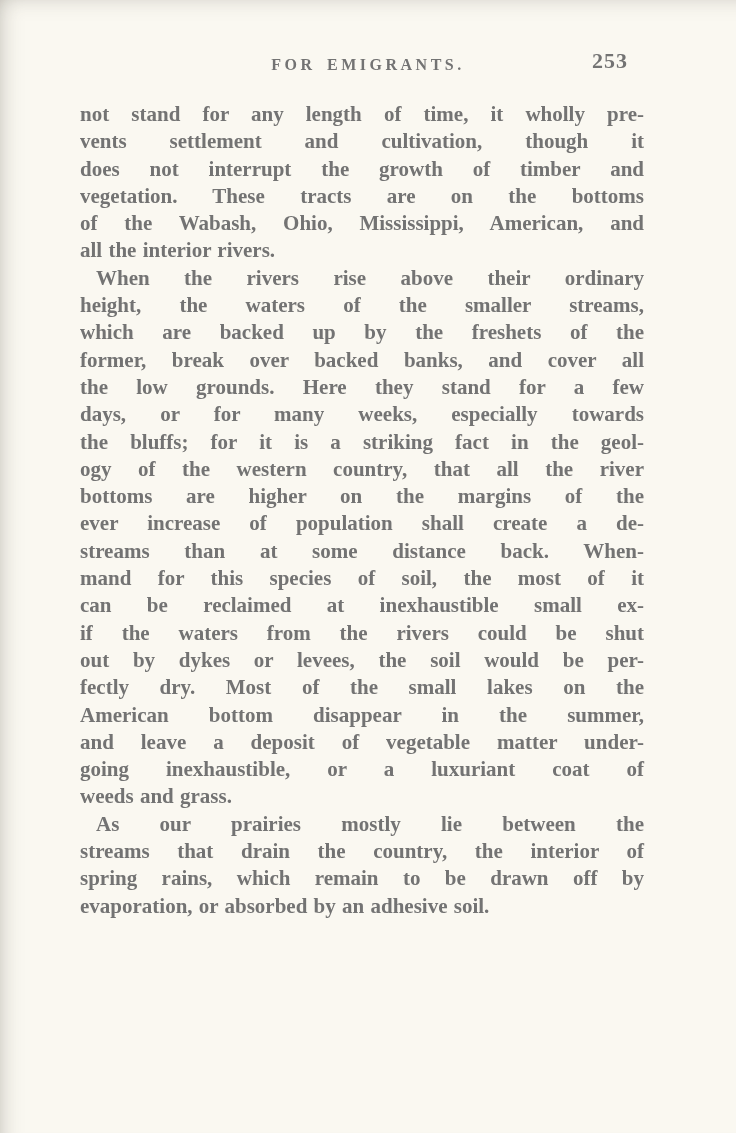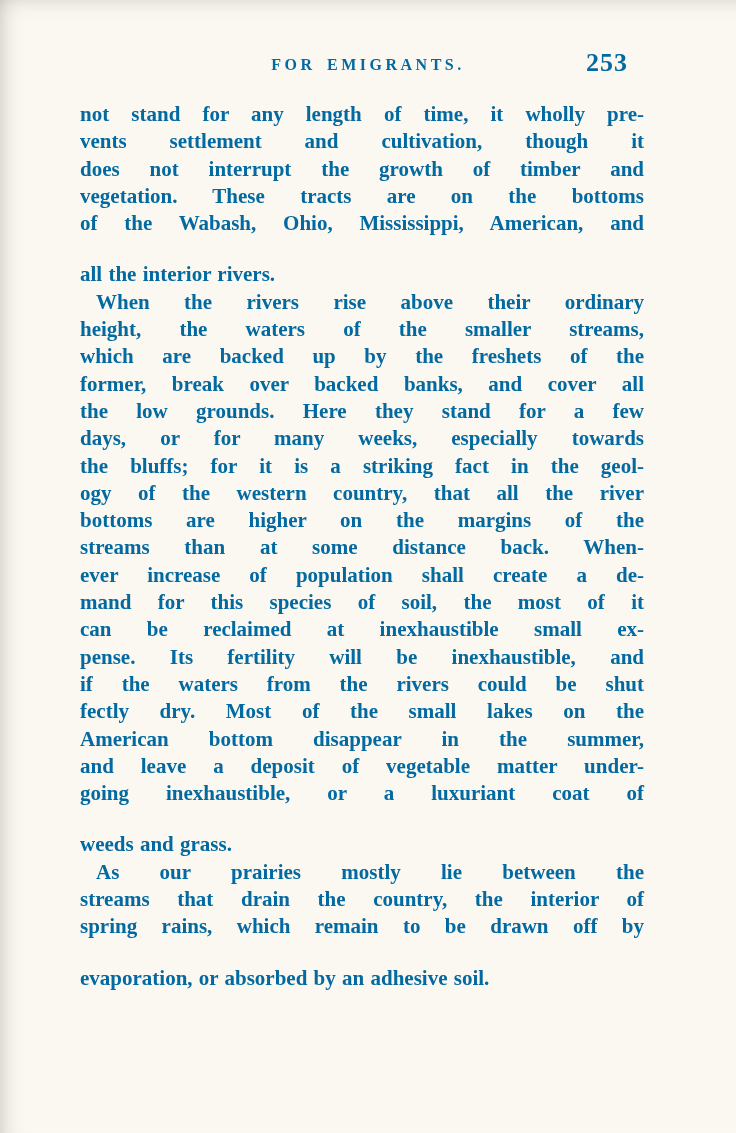--- a/index.html
+++ b/index.html
@@ -6,21 +6,21 @@
     margin: 0;
     padding: 0;
     background: #e9e5dc;
   }
   .page {
     position: relative;
     width: 736px;
     height: 1133px;
     margin: 0 auto;
     background: #faf8f1;
-    color: #0369a1;
+    color: #737373;
     font-family: "Liberation Serif", "DejaVu Serif", serif;
     overflow: hidden;
     box-shadow: inset 14px 10px 28px -22px rgba(60,55,45,0.55);
   }
   .header {
     position: absolute;
     top: 48px;
     left: 86px;
     right: 86px;
     height: 34px;
@@ -31,21 +31,21 @@
     font-size: 16px;
     font-weight: 700;
     letter-spacing: 3.5px;
     padding-top: 8px;
     word-spacing: 4px;
   }
   .page-number {
     position: absolute;
     right: 22px;
     top: 0;
-    font-size: 26px;
+    font-size: 22px;
     font-weight: 700;
     letter-spacing: 1px;
   }
   .body-text {
     position: absolute;
     top: 101px;
     left: 80px;
     width: 564px;
     font-size: 21px;
     font-weight: 700;
@@ -55,21 +55,20 @@
     margin: 0;
   }
   .line {
     text-align: justify;
     text-align-last: justify;
     white-space: normal;
     word-spacing: 1px;
   }
   .line.last {
     text-align-last: left;
-    margin-top: 24px;
   }
   .line.indent {
     padding-left: 16px;
   }
 </style>
 </head>
 <body>
 
 <div class="page">
   <div class="header">
@@ -88,26 +87,26 @@
       <div class="paragraph">
         <div class="line indent">When the rivers rise above their ordinary</div>
         <div class="line">height, the waters of the smaller streams,</div>
         <div class="line">which are backed up by the freshets of the</div>
         <div class="line">former, break over backed banks, and cover all</div>
         <div class="line">the low grounds.  Here they stand for a few</div>
         <div class="line">days, or for many weeks, especially towards</div>
         <div class="line">the bluffs; for it is a striking fact in the geol-</div>
         <div class="line">ogy of the western country, that all the river</div>
         <div class="line">bottoms are higher on the margins of the</div>
+        <div class="line">ever increase of population shall create a de-</div>
         <div class="line">streams than at some distance back.  When-</div>
-        <div class="line">ever increase of population shall create a de-</div>
         <div class="line">mand for this species of soil, the most of it</div>
         <div class="line">can be reclaimed at inexhaustible small ex-</div>
-        <div class="line">pense.  Its fertility will be inexhaustible, and</div>
         <div class="line">if the waters from the rivers could be shut</div>
+        <div class="line">out by dykes or levees, the soil would be per-</div>
         <div class="line">fectly dry.  Most of the small lakes on the</div>
         <div class="line">American bottom disappear in the summer,</div>
         <div class="line">and leave a deposit of vegetable matter under-</div>
         <div class="line">going inexhaustible, or a luxuriant coat of</div>
         <div class="line last">weeds and grass.</div>
       </div>
       <div class="paragraph">
         <div class="line indent">As our prairies mostly lie between the</div>
         <div class="line">streams that drain the country, the interior of</div>
         <div class="line">spring rains, which remain to be drawn off by</div>

